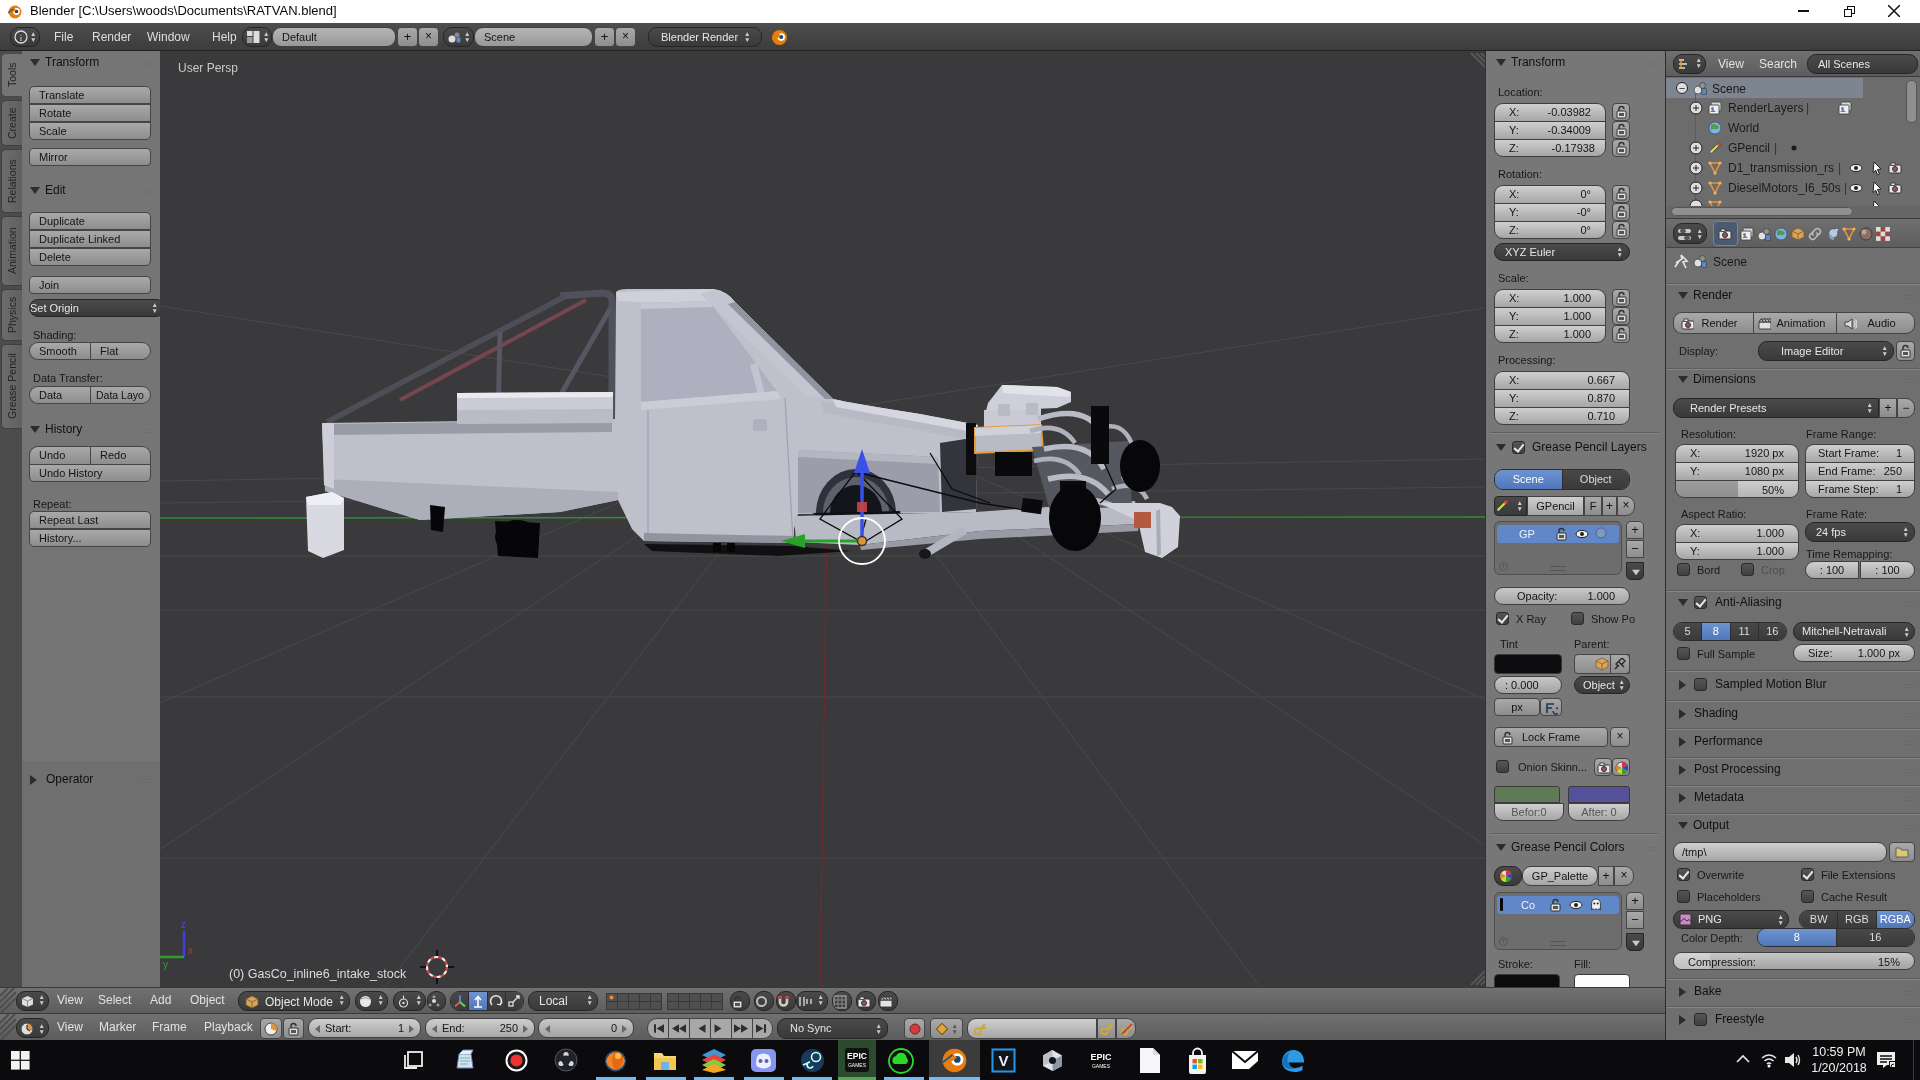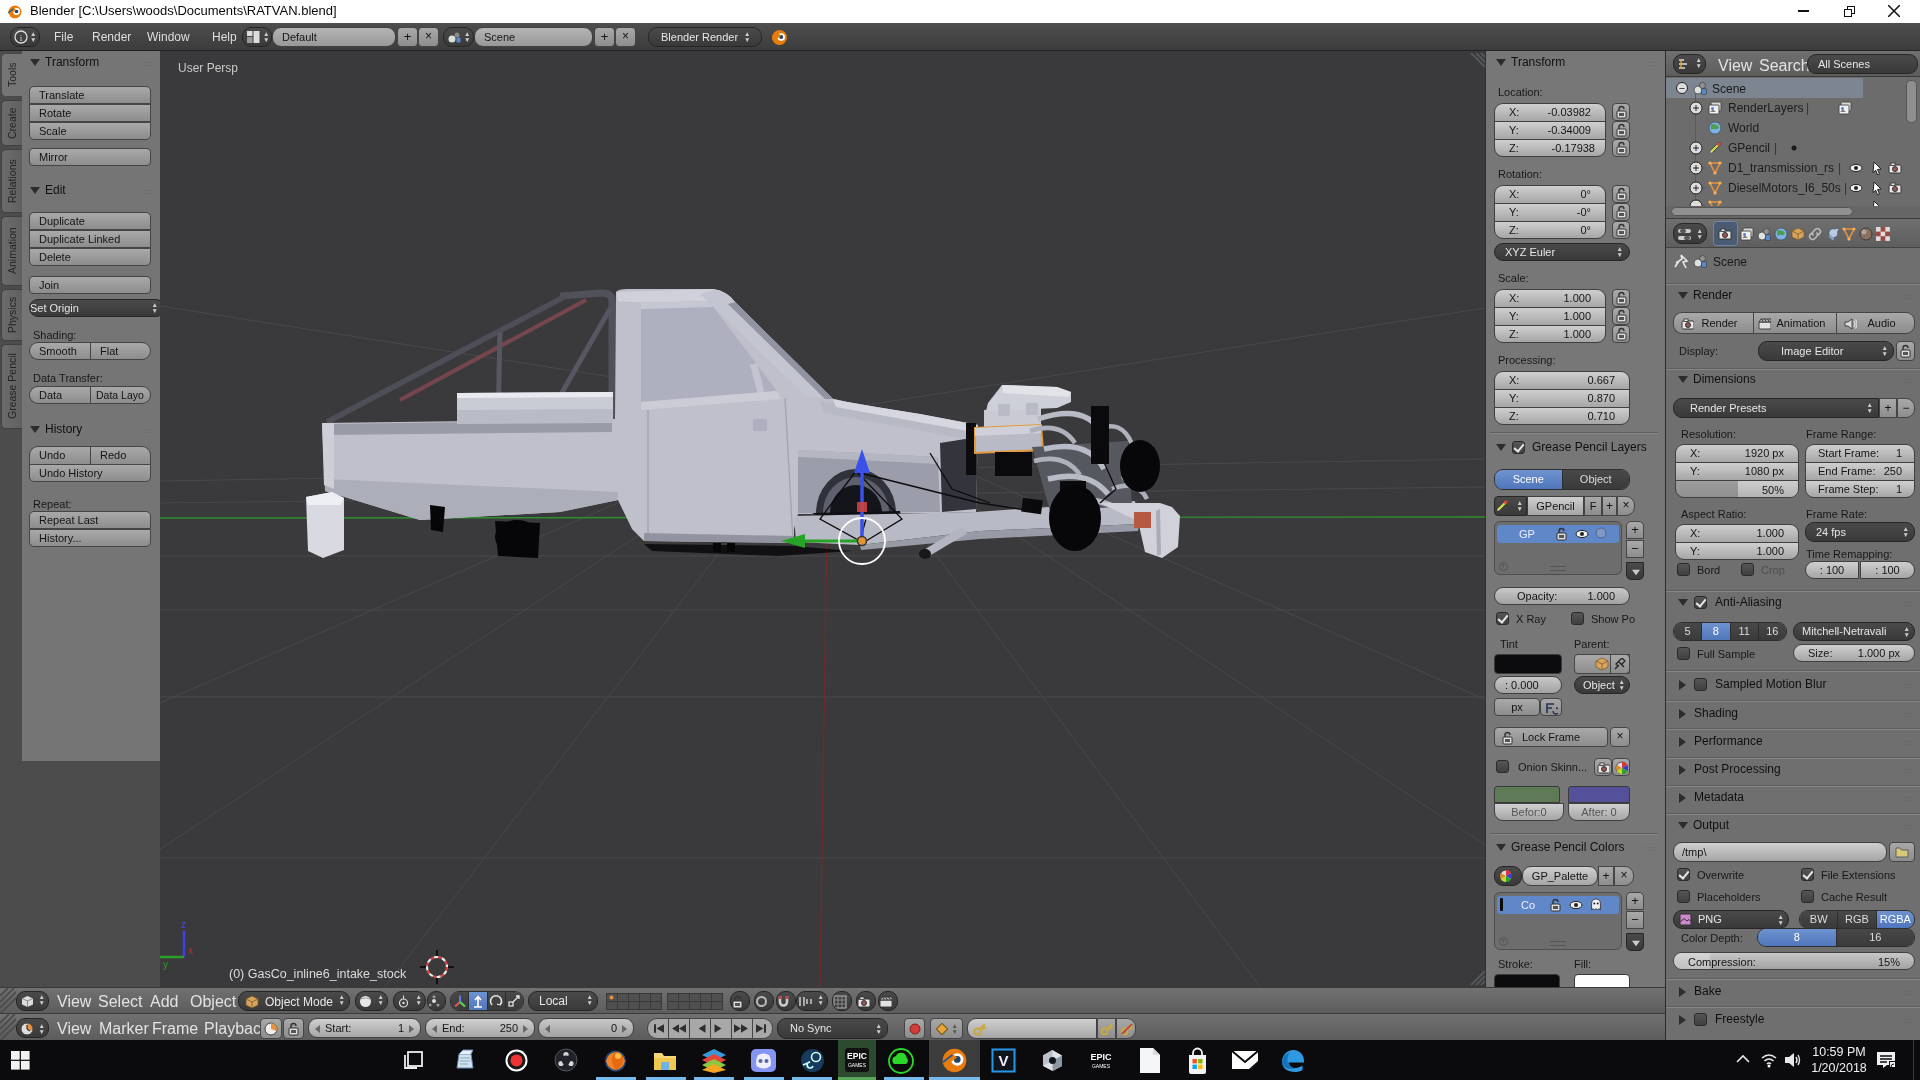--- a/index.html
+++ b/index.html
@@ -9,21 +9,21 @@
 .menutxt{color:#dedede;font-size:12px;line-height:28px}
 #toolcol{left:0;top:51px;width:160px;height:936px;background:#4c4c4c}
 #toolpan{left:22px;top:0;width:138px;height:710px;background:#757575}
 #toolpan2{left:22px;top:710px;width:138px;height:226px;background:#6f6f6f}
 #viewport{left:160px;top:51px;width:1325px;height:936px;background:#3a3a3c;overflow:hidden}
 #npanel{left:1485px;top:51px;width:180px;height:936px;background:#777777;border-left:1px solid #303030;overflow:hidden}
 #rightcol{left:1665px;top:51px;width:255px;height:989px;background:#6f6f6f;border-left:1px solid #2c2c2c;overflow:hidden}
 #vheader{left:0;top:987px;width:1665px;height:26px;background:linear-gradient(#717171,#5d5d5d);border-top:1px solid #393939}
 #theader{left:0;top:1013px;width:1665px;height:27px;background:linear-gradient(#717171,#5c5c5c);border-top:1px solid #3a3a3a}
 #taskbar{left:0;top:1040px;width:1920px;height:40px;background:#0b0b0e}
-.hdrtxt{color:#e2e2e2;font-size:16px}
+.hdrtxt{color:#e2e2e2;font-size:12px}
 
 .fld{position:absolute;background:linear-gradient(#cfcfcf,#a6a6a6);border:1px solid #404040;border-radius:9px;
 color:#151515;font-size:11px;height:18px;line-height:16px;text-align:center;overflow:hidden}
 .sld{position:absolute;background:linear-gradient(#c8c8c8,#a2a2a2);border:1px solid #404040;border-radius:9px;color:#151515;font-size:11px;height:18px;line-height:16px;overflow:hidden}
 
 .gt{border-radius:9px 9px 0 0;border-bottom:none}
 .gm{border-radius:0;border-bottom:none}
 .gb{border-radius:0 0 9px 9px}
 #toolpan .gt{border-radius:5px 5px 0 0}
 #toolpan .gm{border-radius:0}
@@ -242,20 +242,25 @@
   <div class="btn" style="left:68px;top:335px;width:61px;border-radius:0 9px 9px 0;padding-left:5px !important;font-size:10.5px">Data Layo</div>
   <div class="tri-d" style="left:8px;top:375px"></div>
       <div class="phd" style="left:23px;top:371px">History</div>
       <div class="dots" style="left:118px;top:375px">::::</div>
   <div class="btn" style="left:7px;top:395px;width:61px;border-radius:9px 0 0 0;border-right:none;border-bottom:none">Undo</div>
   <div class="btn" style="left:68px;top:395px;width:61px;border-radius:0 9px 0 0;border-bottom:none">Redo</div>
   <div class="btn gb" style="left:7px;top:413px;width:122px">Undo History</div>
   <div class="lbl" style="left:11px;top:447px">Repeat:</div>
   <div class="btn gt" style="left:7px;top:460px;width:122px">Repeat Last</div>
   <div class="btn gb" style="left:7px;top:478px;width:122px">History...</div>
+ </div>
+ <div class="abs" id="toolpan2">
+  <div class="tri-r" style="left:8px;top:14px"></div>
+      <div class="phd" style="left:24px;top:11px">Operator</div>
+      <div class="dots" style="left:118px;top:15px">::::</div>
  </div>
 </div>
 <div class="abs" id="viewport">
 <svg width="1325" height="936" style="position:absolute;left:0;top:0">
  <g stroke="#47494b" stroke-width="1" fill="none">
   <path d="M0 505 L1325 505 M0 559 L1325 559 M0 646 L1325 646 M0 807 L1325 807"></path>
   <path d="M0 430 L1325 408 M0 452 L1325 436"></path>
   <path d="M668 360 L-650 936 M668 360 L-210 936 M668 360 L225 936 M668 360 L1100 936 M668 360 L1540 936 M668 360 L1980 936"></path>
   <path d="M668 360 L1325 257 M668 360 L0 255"></path>
  </g>

